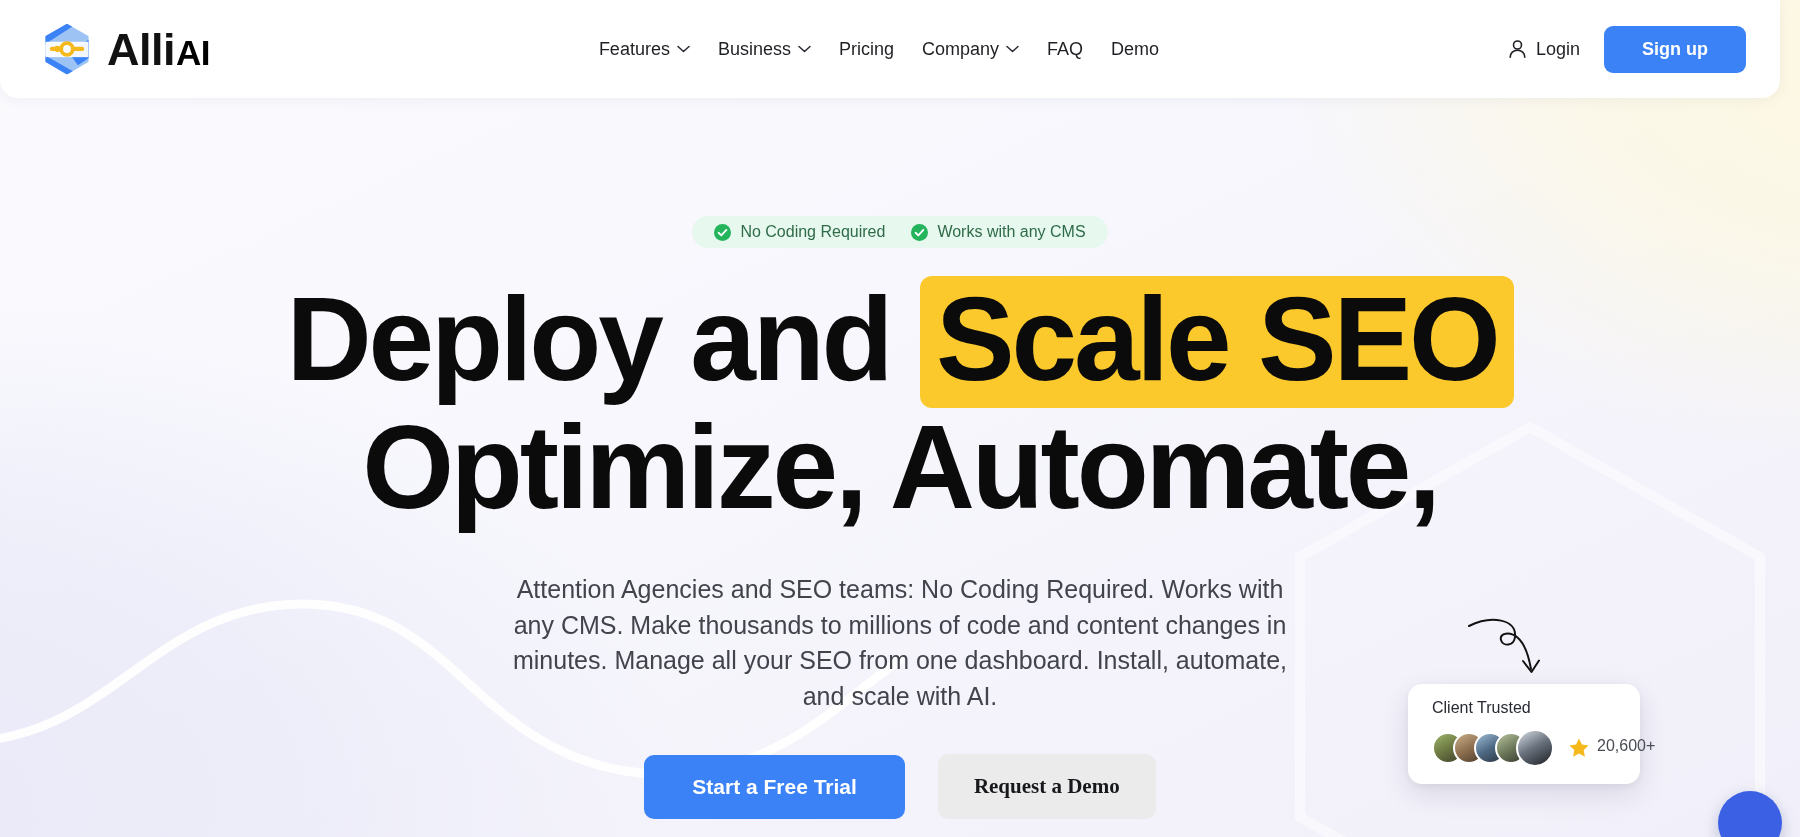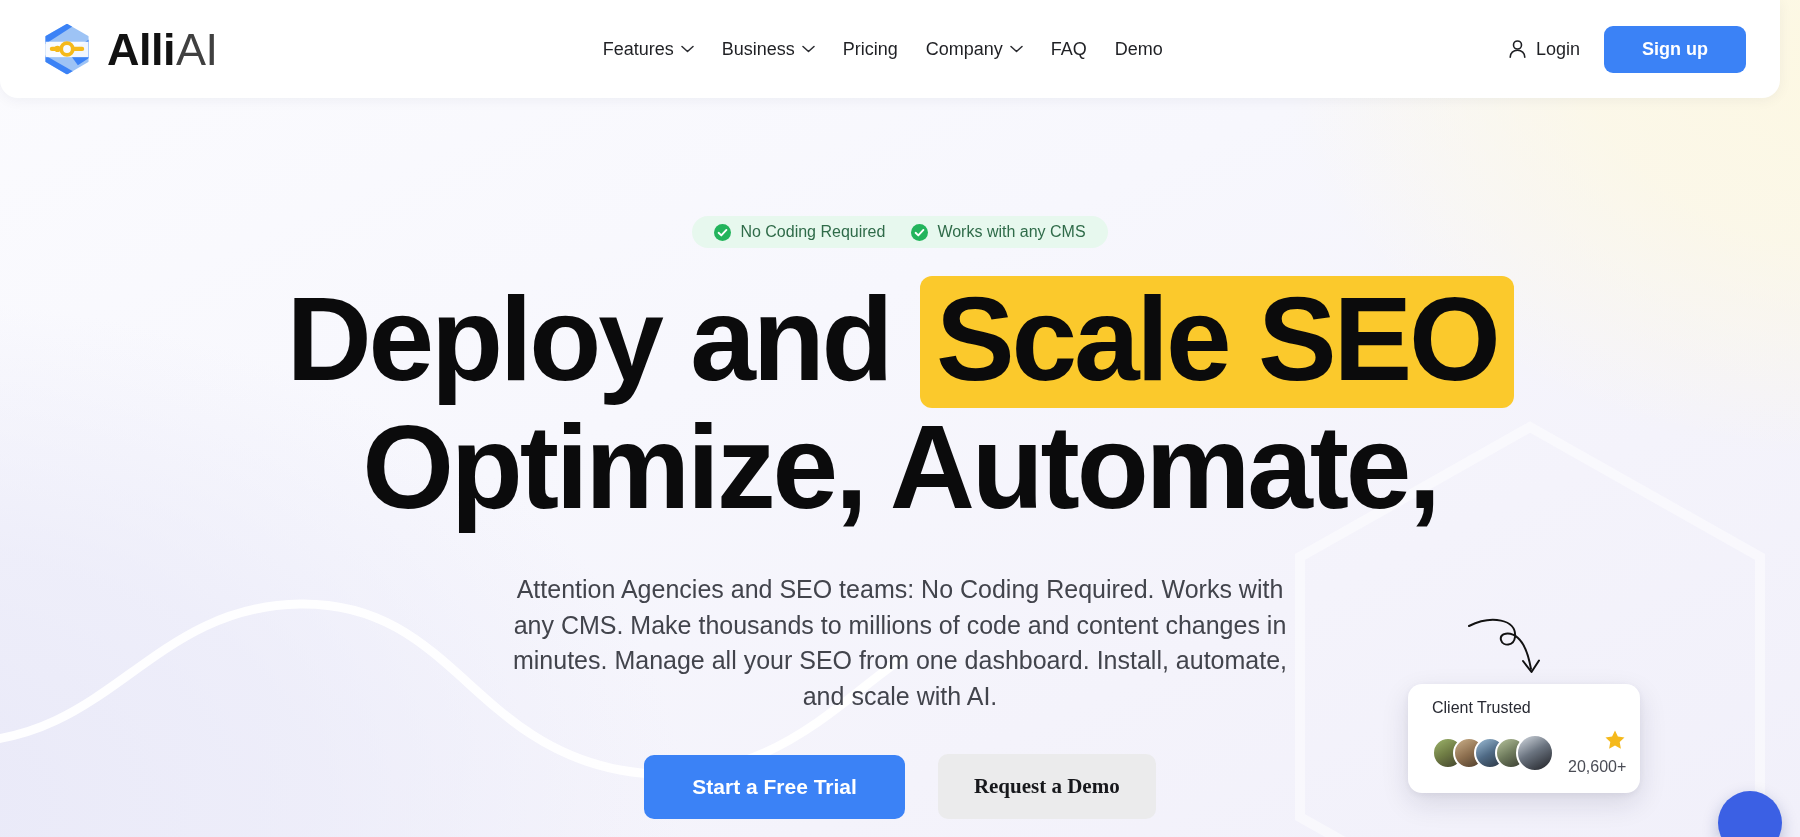--- a/index.html
+++ b/index.html
@@ -41,21 +41,21 @@
     display: flex;
     align-items: center;
     padding: 0 34px 0 38px;
   }
 
   
   .logo-wrap { display: flex; align-items: center; gap: 11px; flex: 0 0 auto; justify-content: flex-end; }
   .logo-mark { width: 58px; height: 58px; display: block; }
   .logo-text { display: flex; align-items: baseline; letter-spacing: -0.5px; }
   .logo-alli { font-size: 45px; font-weight: 700; color: #121212; line-height: 1; }
-  .logo-ai   { font-size: 45px; font-weight: 400; color: #404040; line-height: 1; margin-left: 1px; }
+  .logo-ai   { font-size: 35px; font-weight: 700; color: #000000; line-height: 1; margin-left: 1px; }
 
   
   .nav {
     flex: 1 1 auto;
     display: flex;
     align-items: flex-start;
     justify-content: center;
     gap: 28px;
     margin-left: 40px;
   }
@@ -195,21 +195,21 @@
     background-size: cover;
     flex: 0 0 auto;
   }
   .avatar:first-child { margin-left: 0; }
   .a1 { background: linear-gradient(150deg,#9db46b 0%,#6f7c44 48%,#40402c 100%); }
   .a2 { background: linear-gradient(150deg,#cbb08a 0%,#8c6e4e 52%,#4a3a2a 100%); }
   .a3 { background: linear-gradient(150deg,#9dbdd6 0%,#4f6a85 50%,#2a3440 100%); }
   .a4 { background: linear-gradient(150deg,#b6c39c 0%,#6e7a5c 50%,#36392e 100%); }
   .a5 { width: 38px; height: 38px; margin-left: -11px;
         background: linear-gradient(150deg,#d7dde4 0%,#6b7480 46%,#1e1f24 100%); }
-  .stars { display: flex; align-items: flex-end; gap: 7px; flex-direction: column; }
+  .stars { display: flex; align-items: flex-start; gap: 7px; }
   .star-count { font-size: 16px; color: #4a4c55; white-space: nowrap; }
 
   
   .chat-bubble {
     position: absolute;
     right: 18px;
     bottom: -18px;
     width: 64px; height: 64px;
     border-radius: 50%;
     background: #3b60e4;

